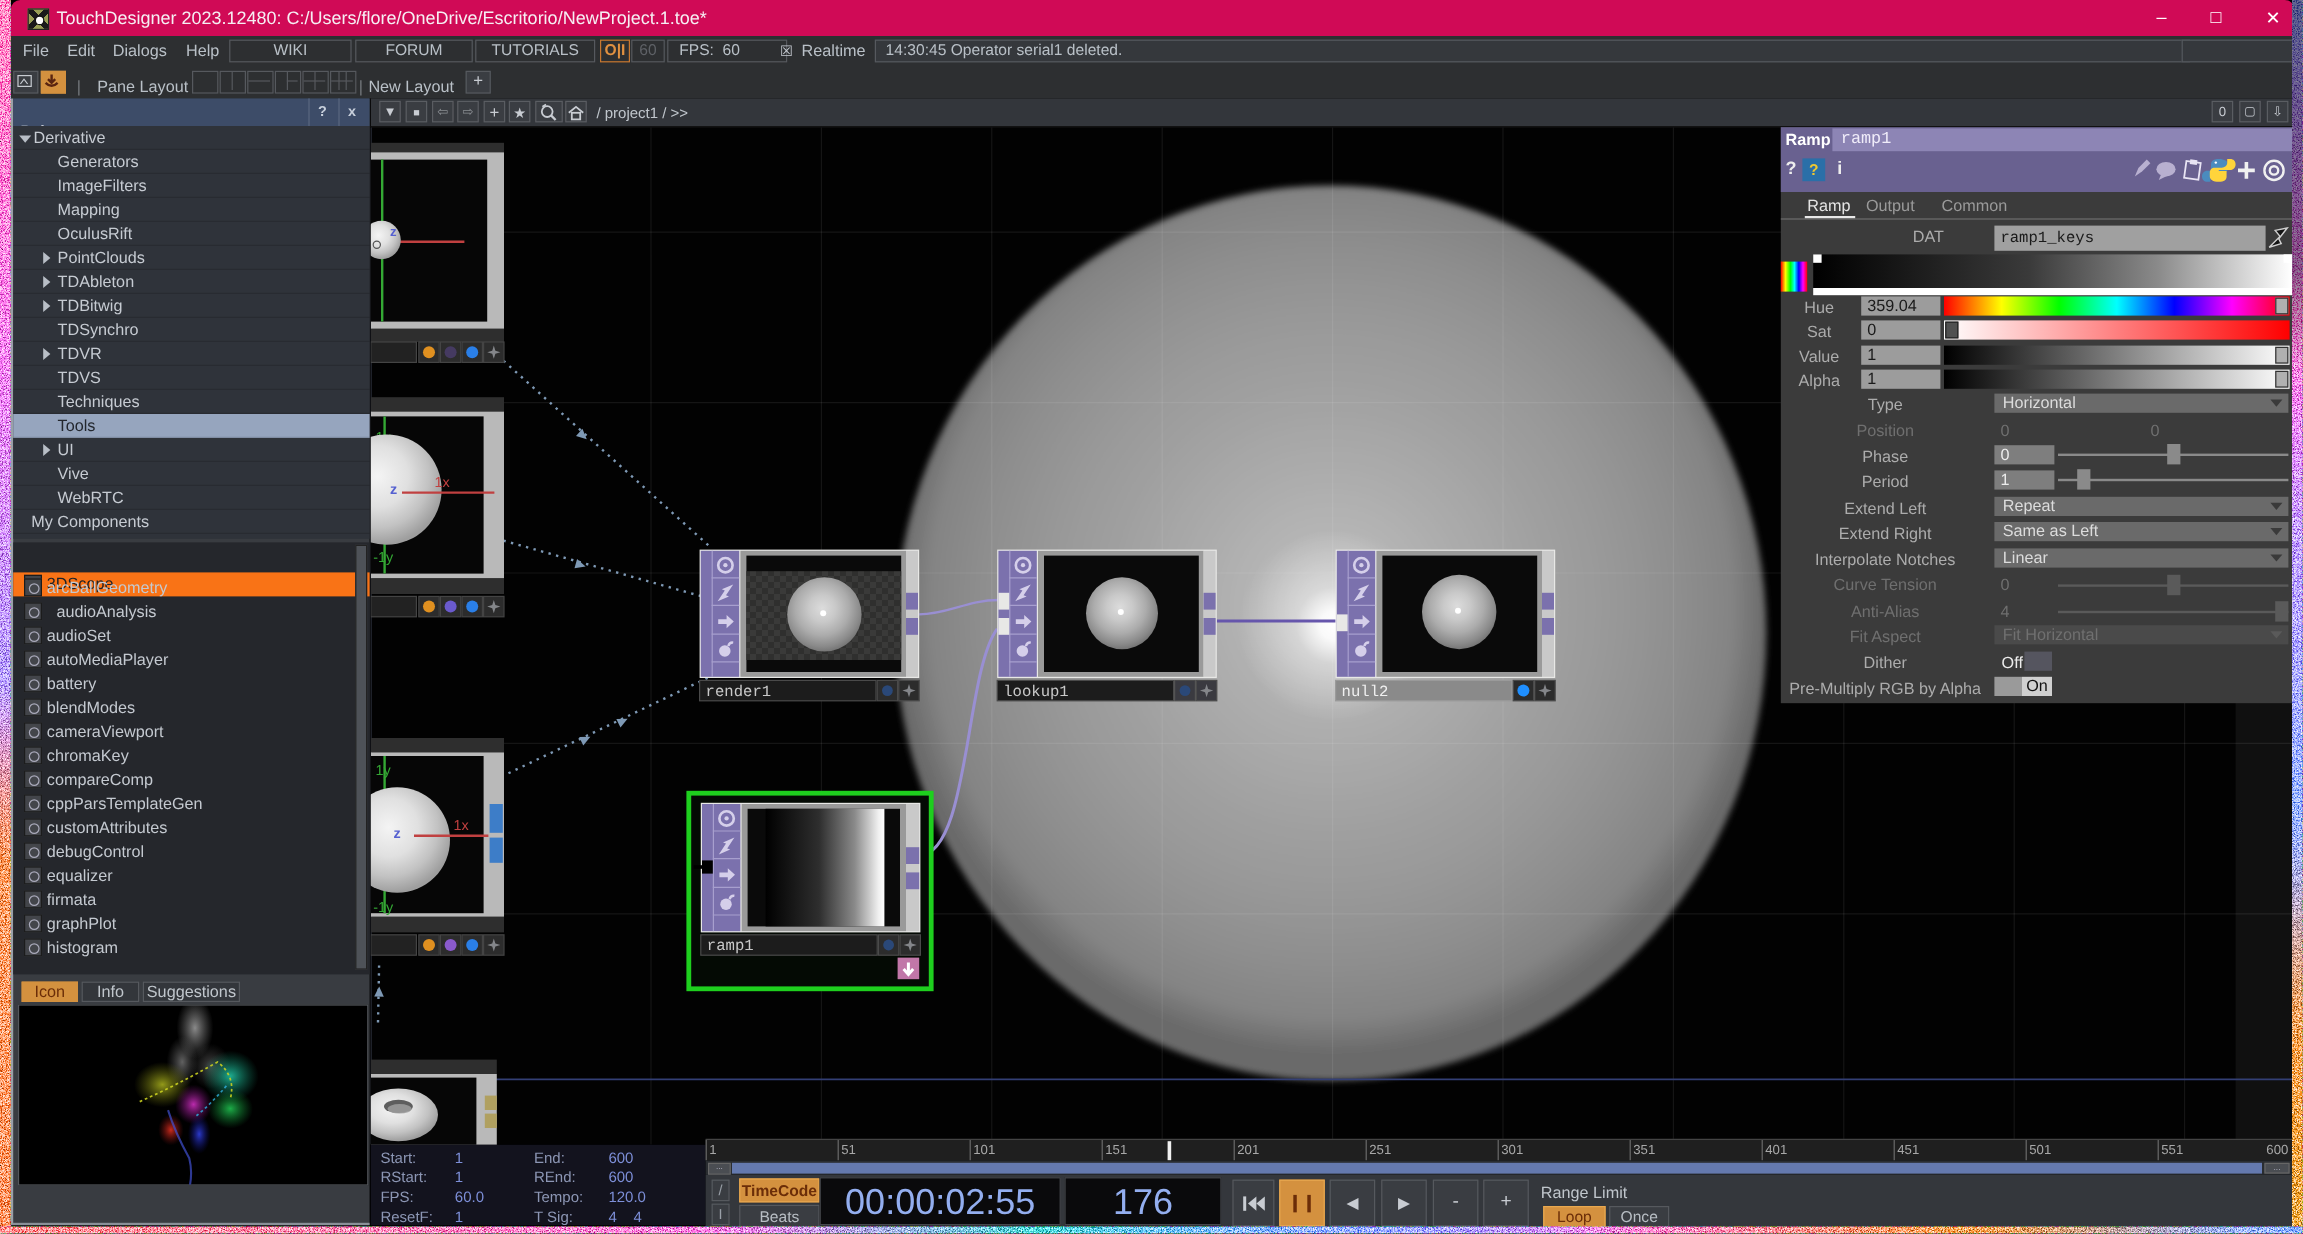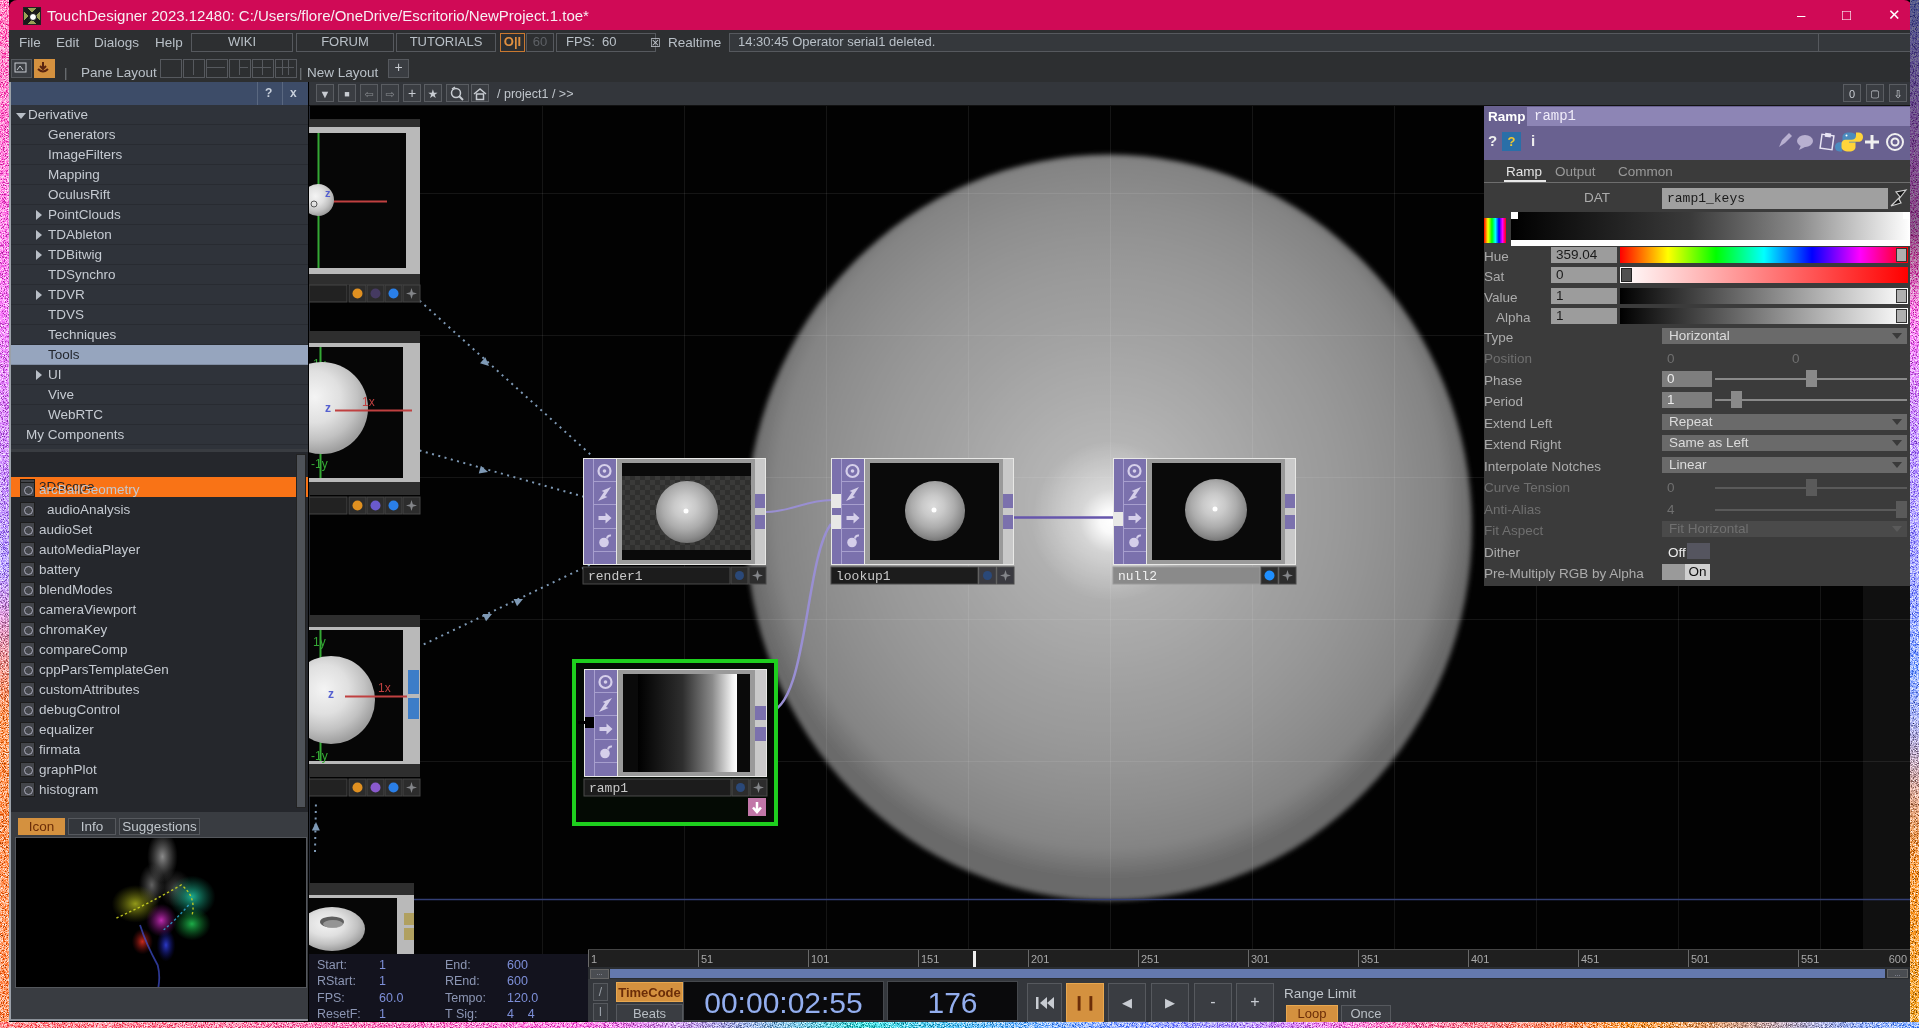--- a/index.html
+++ b/index.html
@@ -34,21 +34,21 @@
   #ptabs{position:absolute;left:0;top:730px;width:297px;height:25px;}
   .ptab{position:absolute;top:6px;height:17px;border:1px solid #56595E;font-size:13.5px;text-align:center;color:#C0C6CC;background:#33363B;box-sizing:border-box;}
   #iconprev{position:absolute;left:4px;top:755px;width:290px;height:149px;background:#000;border:1px solid #54575C;}
   
   #netbar{left:309px;top:82px;width:1601px;height:24px;background:#33363B;z-index:4;border-bottom:1px solid #111;box-sizing:border-box;}
   .nbtn{position:absolute;top:2px;width:18px;height:18px;border:1px solid #5a5d62;background:#3a3d42;color:#c8ccd2;font-size:11px;text-align:center;line-height:18px;box-sizing:border-box;}
   
   #params{left:1484px;top:106px;width:426px;height:480px;background:#3B3B3B;z-index:6;font-size:13.5px;}
   #phead{position:absolute;left:0;top:0;width:100%;height:54px;background:#696190;}
   #pname{position:absolute;left:43px;top:1px;right:0;height:19px;background:#8D85B5;color:#F0ECFA;font-family:"Liberation Mono",monospace;font-size:14px;line-height:19px;padding-left:7px;box-sizing:border-box;}
-  .plab{position:absolute;color:#ACACAC;text-align:left;}
+  .plab{position:absolute;color:#ACACAC;text-align:center;}
   .plab.dis{color:#6F6F6F;}
   .pbox{position:absolute;background:#7E7E7E;color:#ECECEC;padding-left:5px;box-sizing:border-box;}
   .pdrop{position:absolute;left:178px;width:245px;background:#6A6A6A;color:#DCDCDC;padding-left:7px;box-sizing:border-box;}
   .pdrop:after{content:"";position:absolute;right:5px;top:5px;border:5px solid transparent;border-top:6px solid #3a3a3a;}
   .pdrop.dis{background:#4A4A4A;color:#707070;}
   .pdrop.dis:after{border-top-color:#5a5a5a;}
   
   #infobox{left:309px;top:954px;width:279px;height:67px;background:#13131E;z-index:6;font-size:12.5px;}
   #ruler{left:588px;top:949px;width:1322px;height:18px;background:#1F1F1F;z-index:6;border-top:1px solid #444;box-sizing:border-box;}
   #rangerow{left:588px;top:967px;width:1322px;height:12px;background:#2A2D31;z-index:6;}
@@ -549,21 +549,21 @@
   <div style="position:absolute;left:136px;top:141px;width:288px;height:16px;background:linear-gradient(90deg,#f00,#ff0,#0f0,#0ff,#00f,#f0f,#f00);"></div>
   <div style="position:absolute;left:412px;top:142px;width:11px;height:14px;background:#B0B0B0;border:1px solid #333;box-sizing:border-box;"></div>
   <div class="plab" style="left:0px;top:163px;width:64px;">Sat</div>
   <div class="pbox" style="left:67px;top:161px;width:66px;height:16px;background:#9C9C9C;color:#1A1A1A;line-height:16px;">0</div>
   <div style="position:absolute;left:136px;top:161px;width:288px;height:16px;background:linear-gradient(90deg,#fff,#f00);"></div>
   <div style="position:absolute;left:137px;top:162px;width:11px;height:14px;background:#505050;border:1px solid #222;box-sizing:border-box;"></div>
   <div class="plab" style="left:0px;top:184px;width:64px;">Value</div>
   <div class="pbox" style="left:67px;top:182px;width:66px;height:16px;background:#9C9C9C;color:#1A1A1A;line-height:16px;">1</div>
   <div style="position:absolute;left:136px;top:182px;width:288px;height:16px;background:linear-gradient(90deg,#000,#fff);"></div>
   <div style="position:absolute;left:412px;top:183px;width:11px;height:14px;background:#B0B0B0;border:1px solid #333;box-sizing:border-box;"></div>
-  <div class="plab" style="left:0px;top:204px;width:64px;padding-left:12px;">Alpha</div>
+  <div class="plab" style="left:0px;top:204px;width:64px;">Alpha</div>
   <div class="pbox" style="left:67px;top:202px;width:66px;height:16px;background:#9C9C9C;color:#1A1A1A;line-height:16px;">1</div>
   <div style="position:absolute;left:136px;top:202px;width:288px;height:16px;background:linear-gradient(90deg,#000,#fff);"></div>
   <div style="position:absolute;left:412px;top:203px;width:11px;height:14px;background:#B0B0B0;border:1px solid #333;box-sizing:border-box;"></div>
 
   <div class="plab" style="left:0px;top:224px;width:174px;">Type</div>
   <div class="pdrop" style="top:222px;height:16px;line-height:16px;">Horizontal</div>
   <div class="plab dis" style="left:0px;top:245px;width:174px;">Position</div>
   <span style="position:absolute;left:183px;top:245px;color:#6F6F6F;">0</span>
   <span style="position:absolute;left:308px;top:245px;color:#6F6F6F;">0</span>
   <div class="plab" style="left:0px;top:267px;width:174px;">Phase</div>

